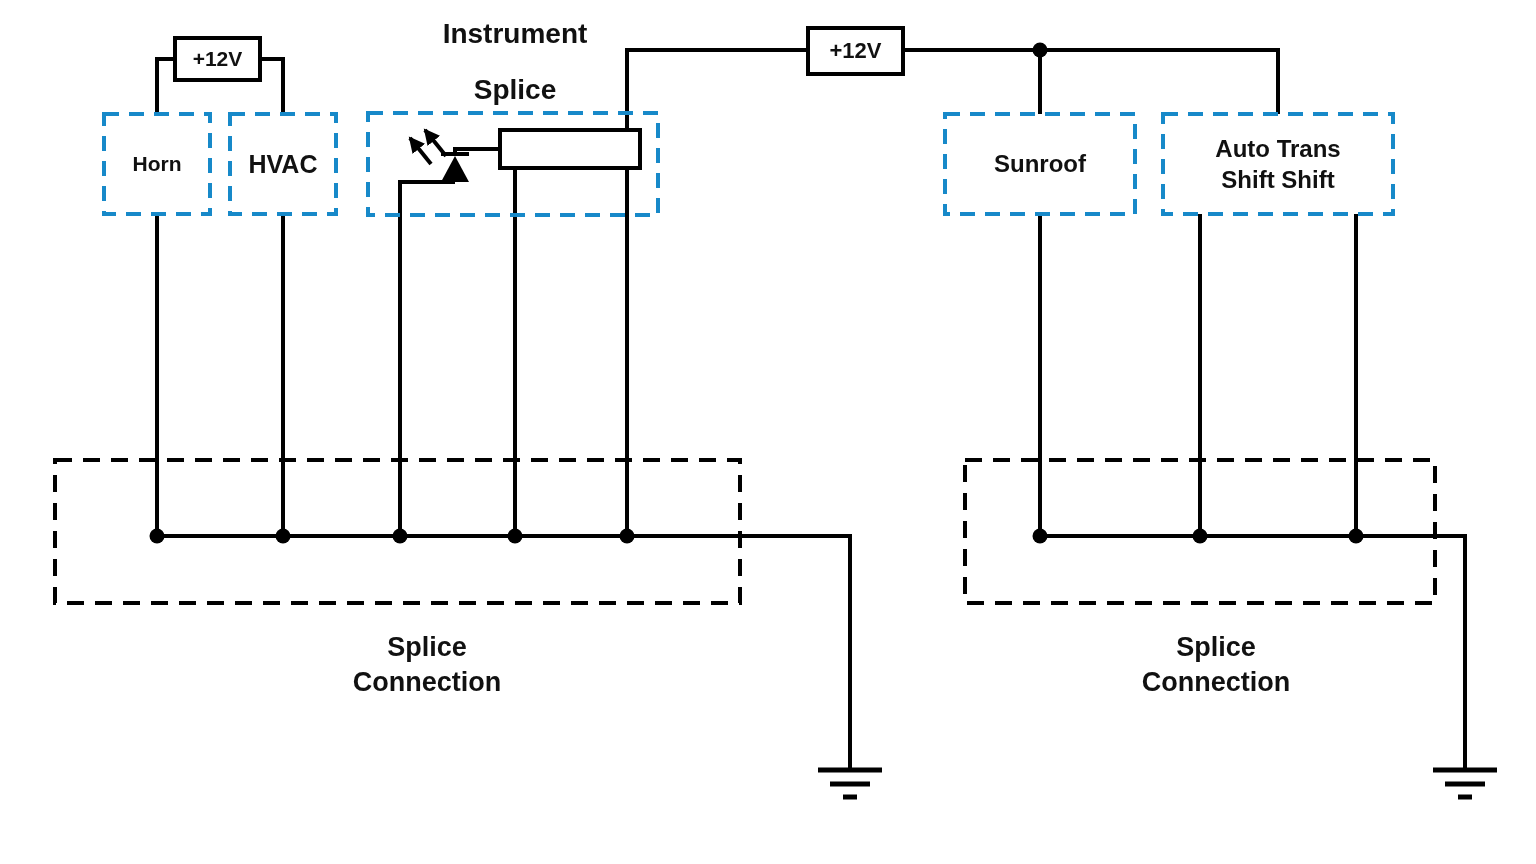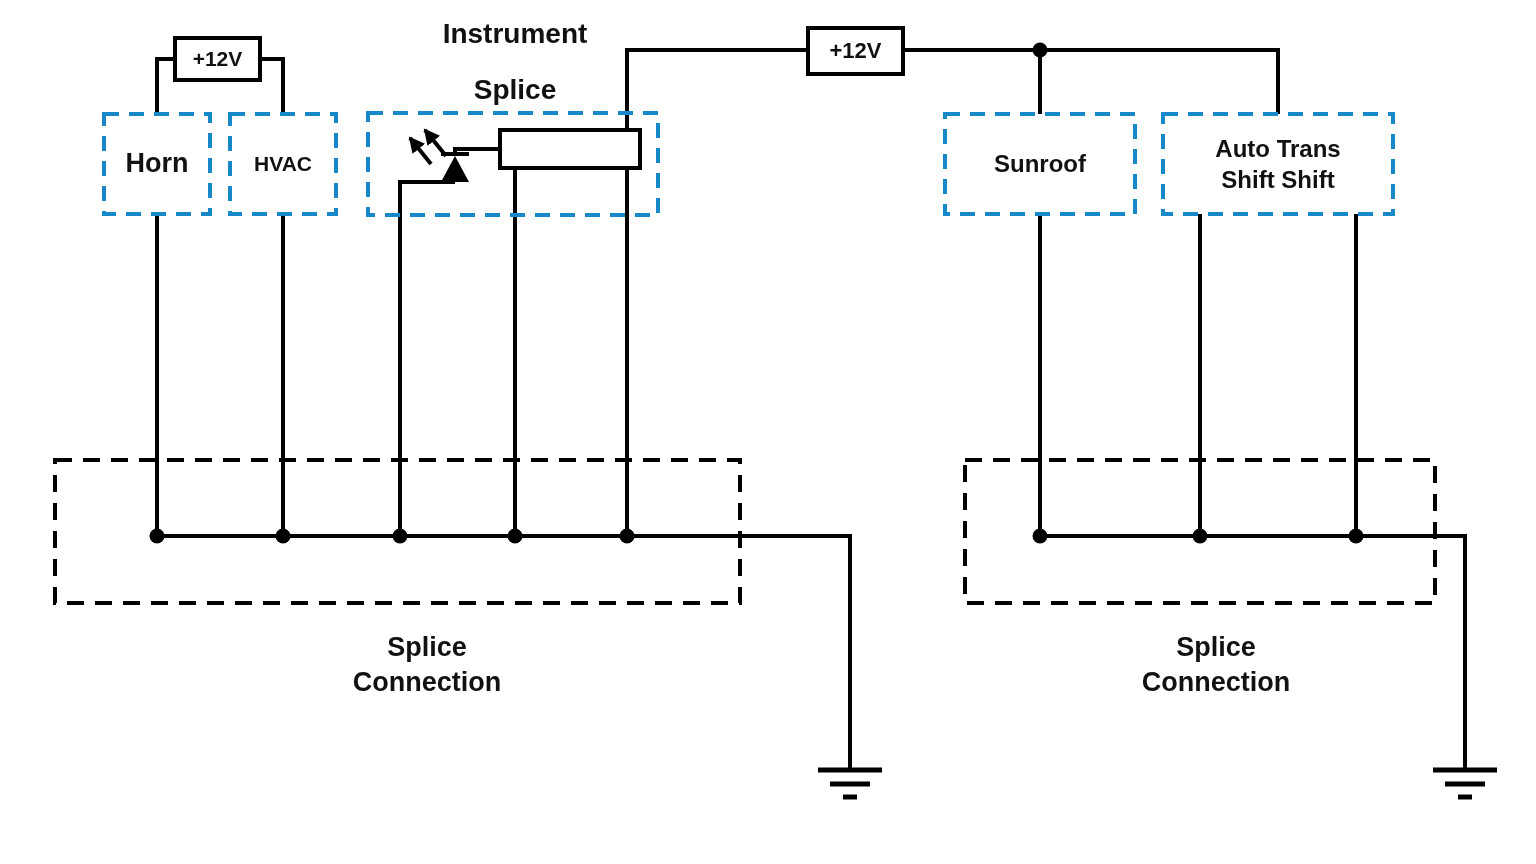--- a/index.html
+++ b/index.html
@@ -135,23 +135,23 @@
 
     <rect class="solidbox" x="175" y="38" width="85" height="42"></rect>
     <rect class="solidbox" x="808" y="28" width="95" height="46"></rect>
     <rect class="solidbox" x="500" y="130" width="140" height="38"></rect>
   </svg>
 
   <div class="lbl" style="left:175px; top:38px; width:85px; height:42px; font-size:21px;">+12V</div>
 
   <div class="lbl" style="left:808px; top:28px; width:95px; height:46px; font-size:22px;">+12V</div>
 
-  <div class="lbl" style="left:104px; top:114px; width:106px; height:100px; font-size:27px;">Horn</div>
+  <div class="lbl" style="left:104px; top:114px; width:106px; height:100px; font-size:21px;">Horn</div>
 
-  <div class="lbl" style="left:230px; top:114px; width:106px; height:100px; font-size:21px;">HVAC</div>
+  <div class="lbl" style="left:230px; top:114px; width:106px; height:100px; font-size:25px;">HVAC</div>
 
   <div class="lbl" style="left:365px; top:16px; width:300px; height:92px; font-size:28px;justify-content:space-between;">
     <span>Instrument</span>
     <span>Splice</span>
   </div>
 
 
   <div class="lbl" style="left:945px; top:114px; width:190px; height:100px; font-size:24px;">Sunroof</div>
 
   <div class="lbl" style="left:1163px; top:114px; width:230px; height:100px; font-size:24px;">

